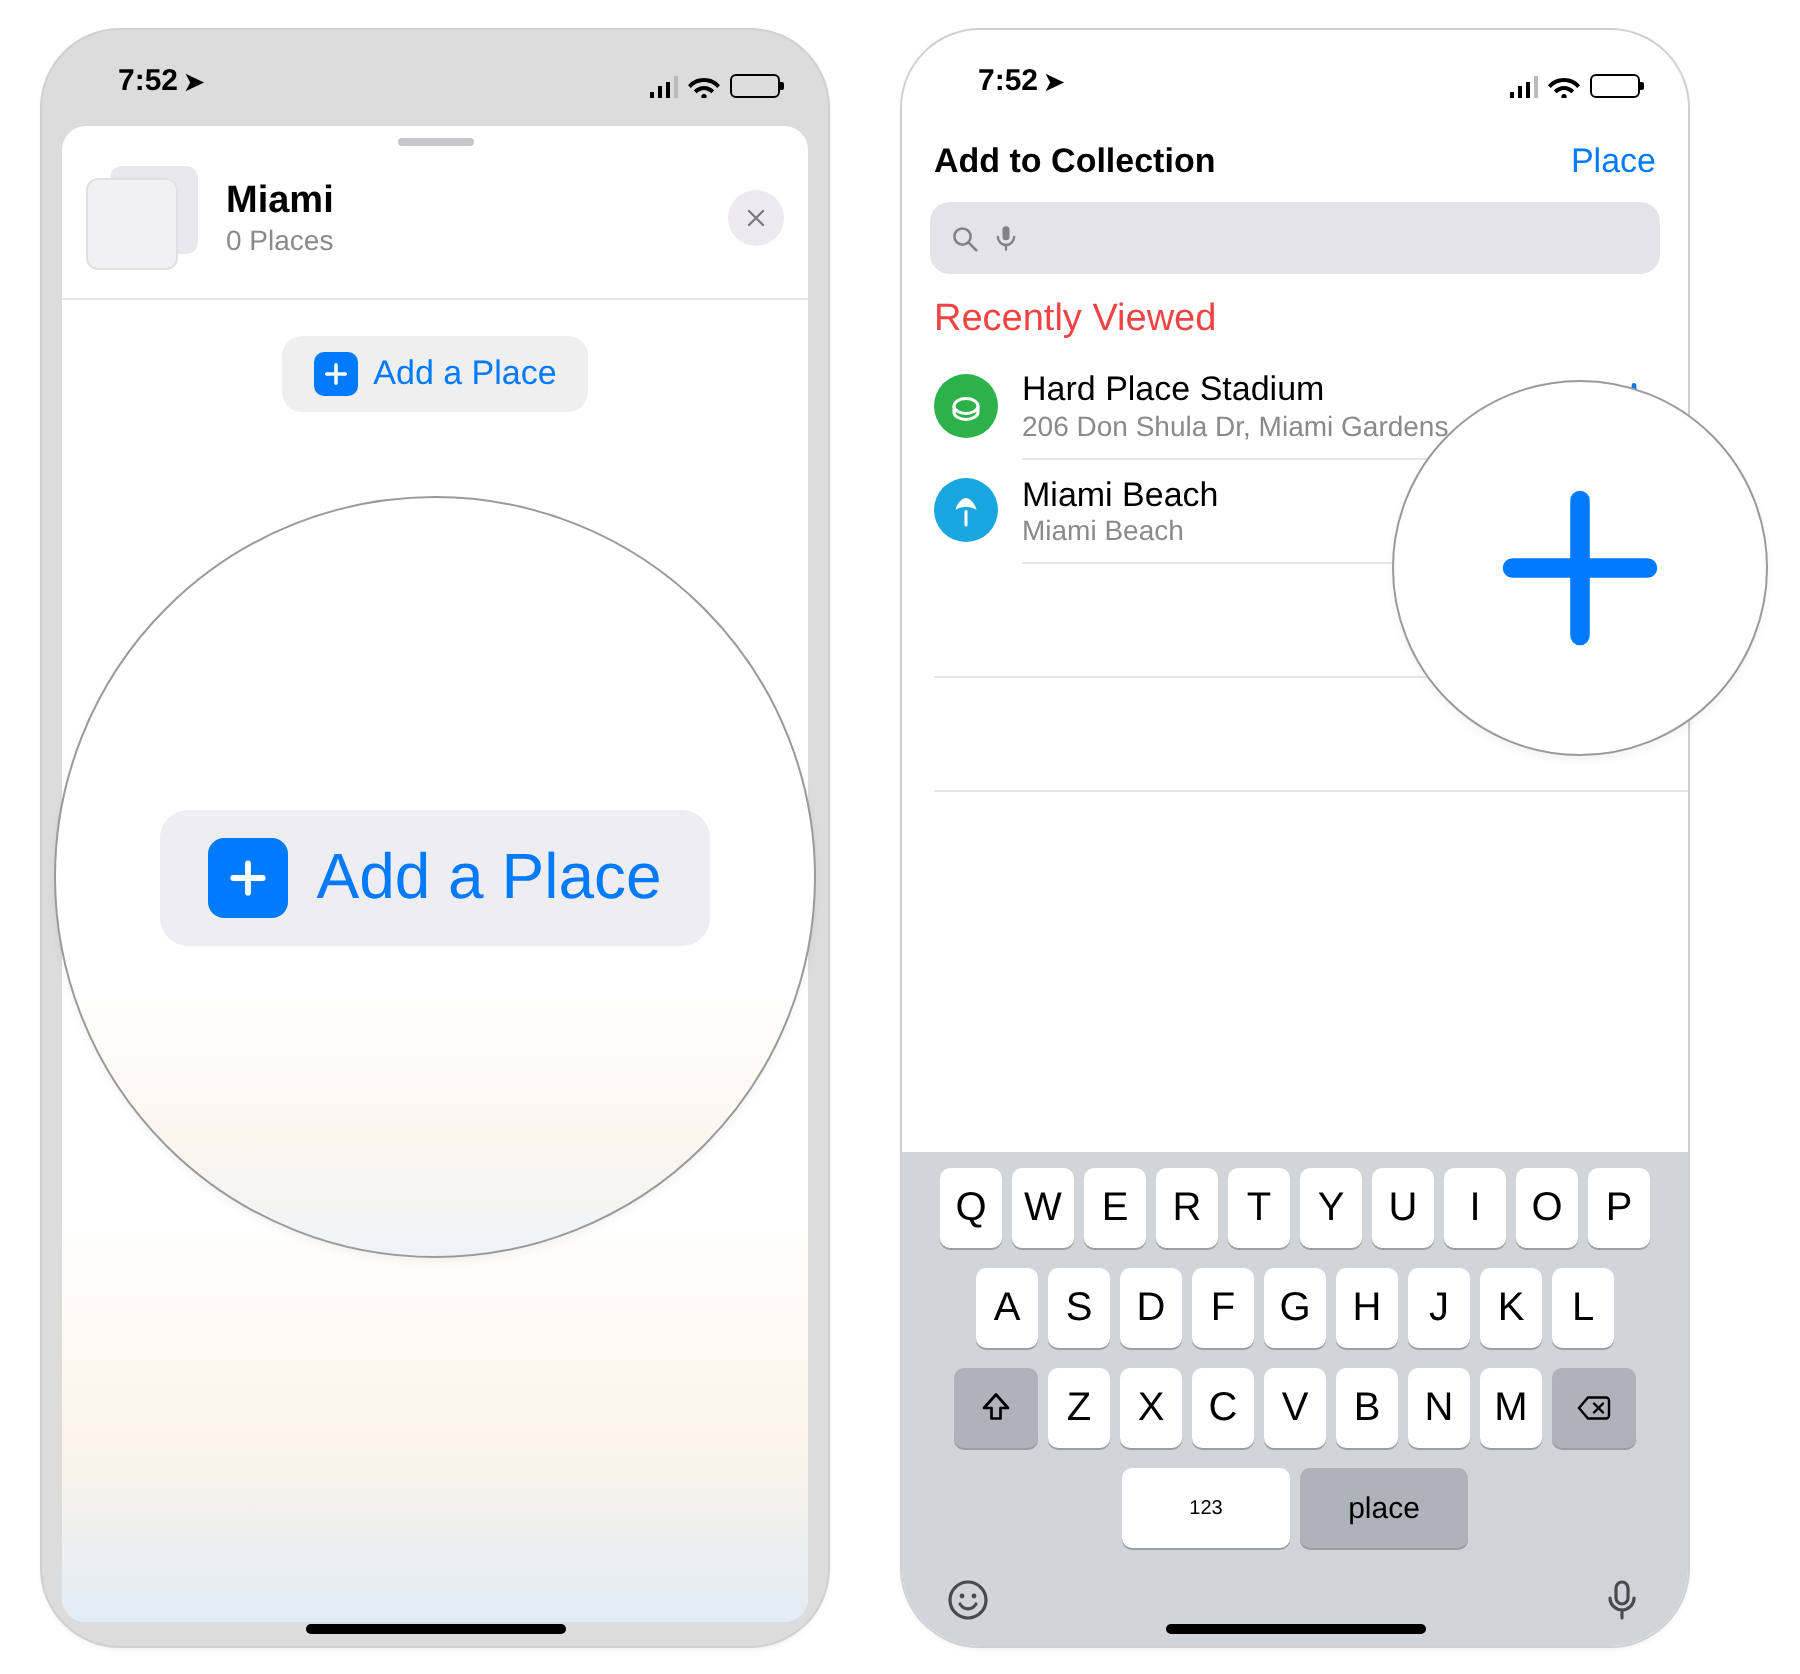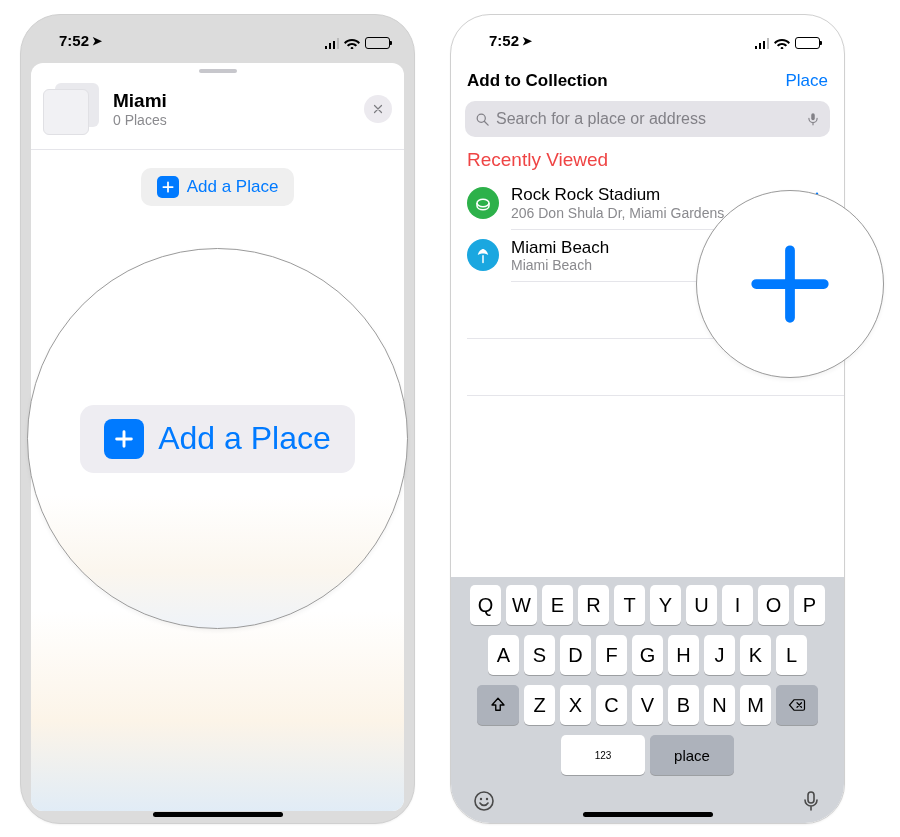--- a/index.html
+++ b/index.html
@@ -249,40 +249,39 @@
     <div class="add-header-title">Add to Collection</div>
     <div class="done-btn">Place</div>
   </div>
 
   <div class="search-row">
     <div class="search-field">
       <svg class="mag-icon" viewBox="0 0 24 24">
           <circle cx="10" cy="10" r="6.5" fill="none" stroke="#828187" stroke-width="2"></circle>
           <path d="M15.2 15.2L21 21" stroke="#828187" stroke-width="2" stroke-linecap="round"></path>
         </svg>
-      <input type="text" placeholder="Search for a place or address" style="">
       <svg class="mic-icon" viewBox="0 0 24 24">
           <rect x="9" y="2" width="6" height="12" rx="3" fill="#828187"></rect>
           <path d="M5 11a7 7 0 0014 0M12 18v4" stroke="#828187" stroke-width="2" fill="none" stroke-linecap="round"></path>
         </svg>
     </div>
   </div>
 
   <div class="section-label">Recently Viewed</div>
 
   <div class="place-list">
     <div class="place-row">
       <div class="place-icon-badge sports-badge">
         <svg viewBox="0 0 24 24">
             <ellipse cx="12" cy="12" rx="8" ry="5" fill="none" stroke="#fff" stroke-width="2"></ellipse>
             <path d="M4 12v4c0 2.8 3.6 5 8 5s8-2.2 8-5v-4" fill="none" stroke="#fff" stroke-width="2"></path>
           </svg>
       </div>
       <div class="place-text">
-        <div class="place-title">Rock Rock Stadium</div>
+        <div class="place-title">Hard Place Stadium</div>
         <div class="place-sub">206 Don Shula Dr, Miami Gardens</div>
       </div>
       <div class="row-add-btn">
         <svg viewBox="0 0 24 24">
             <path d="M12 4v16M4 12h16" stroke="#007aff" stroke-width="2.6" stroke-linecap="round"></path>
           </svg>
       </div>
     </div>
     <div class="place-row-divider"></div>
 

